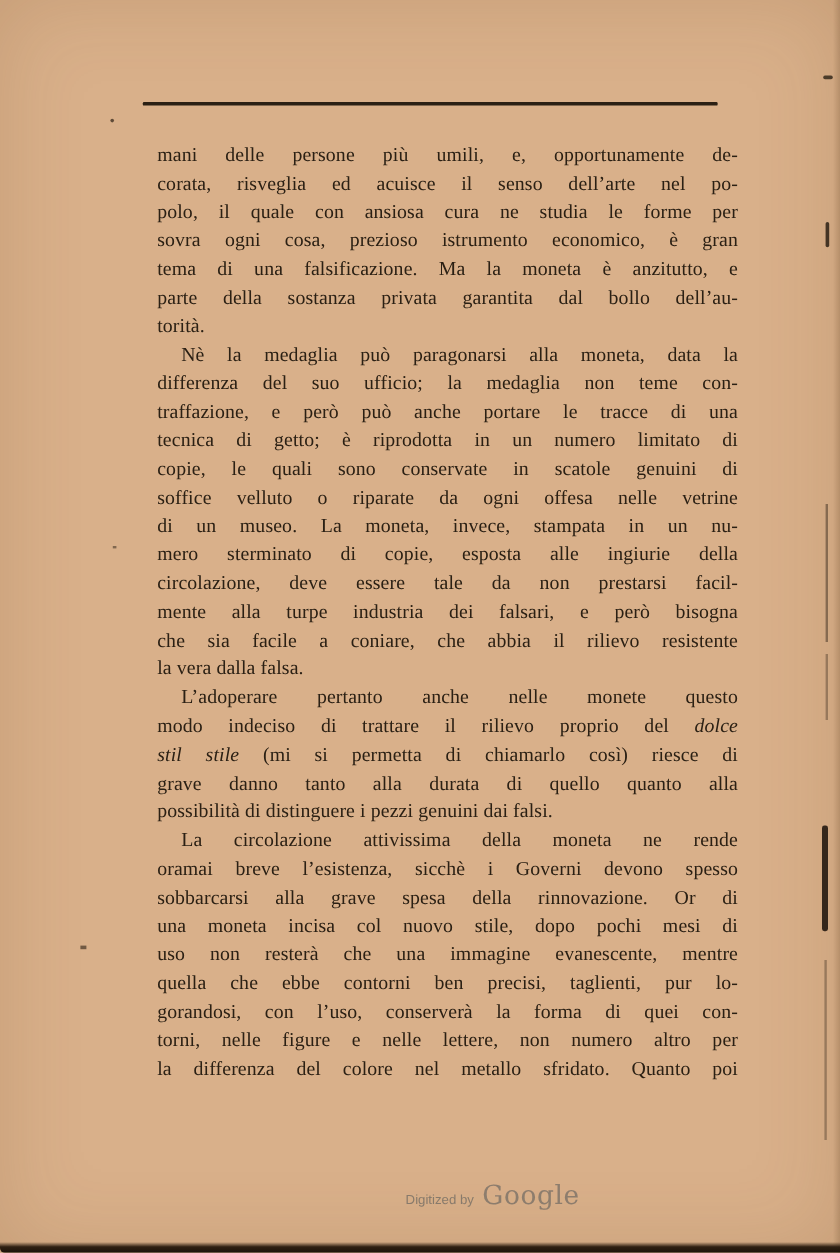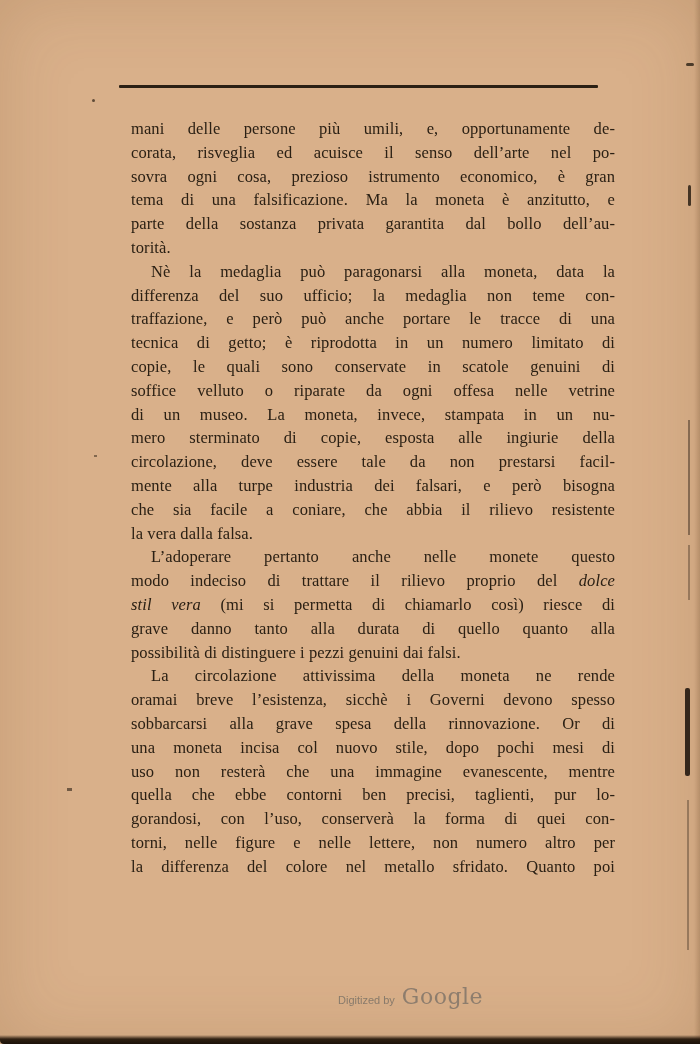--- a/index.html
+++ b/index.html
@@ -110,20 +110,21 @@
 
 <div class="page">
 
 
   <div class="rule"></div>
 
   <div class="body">
       <div class="para">
         <div class="line"><span>mani delle persone più umili, e, opportunamente de-</span></div>
         <div class="line"><span>corata, risveglia ed acuisce il senso dell’arte nel po-</span></div>
+        <div class="line"><span>polo, il quale con ansiosa cura ne studia le forme per</span></div>
         <div class="line"><span>sovra ogni cosa, prezioso istrumento economico, è gran</span></div>
         <div class="line"><span>tema di una falsificazione. Ma la moneta è anzitutto, e</span></div>
         <div class="line"><span>parte della sostanza privata garantita dal bollo dell’au-</span></div>
         <div class="line last"><span>torità.</span></div>
       </div>
       <div class="para">
         <div class="line indent"><span>Nè la medaglia può paragonarsi alla moneta, data la</span></div>
         <div class="line"><span>differenza del suo ufficio; la medaglia non teme con-</span></div>
         <div class="line"><span>traffazione, e però può anche portare le tracce di una</span></div>
         <div class="line"><span>tecnica di getto; è riprodotta in un numero limitato di</span></div>
@@ -132,21 +133,21 @@
         <div class="line"><span>di un museo. La moneta, invece, stampata in un nu-</span></div>
         <div class="line"><span>mero sterminato di copie, esposta alle ingiurie della</span></div>
         <div class="line"><span>circolazione, deve essere tale da non prestarsi facil-</span></div>
         <div class="line"><span>mente alla turpe industria dei falsari, e però bisogna</span></div>
         <div class="line"><span>che sia facile a coniare, che abbia il rilievo resistente</span></div>
         <div class="line last"><span>la vera dalla falsa.</span></div>
       </div>
       <div class="para">
         <div class="line indent"><span>L’adoperare pertanto anche nelle monete questo</span></div>
         <div class="line"><span>modo indeciso di trattare il rilievo proprio del </span><span class="it">dolce</span></div>
-        <div class="line"><span class="it">stil vera</span><span> (mi si permetta di chiamarlo così) riesce di</span></div>
+        <div class="line"><span class="it">stil stile</span><span> (mi si permetta di chiamarlo così) riesce di</span></div>
         <div class="line"><span>grave danno tanto alla durata di quello quanto alla</span></div>
         <div class="line last"><span>possibilità di distinguere i pezzi genuini dai falsi.</span></div>
       </div>
       <div class="para">
         <div class="line indent"><span>La circolazione attivissima della moneta ne rende</span></div>
         <div class="line"><span>oramai breve l’esistenza, sicchè i Governi devono spesso</span></div>
         <div class="line"><span>sobbarcarsi alla grave spesa della rinnovazione. Or di</span></div>
         <div class="line"><span>una moneta incisa col nuovo stile, dopo pochi mesi di</span></div>
         <div class="line"><span>uso non resterà che una immagine evanescente, mentre</span></div>
         <div class="line"><span>quella che ebbe contorni ben precisi, taglienti, pur lo-</span></div>

